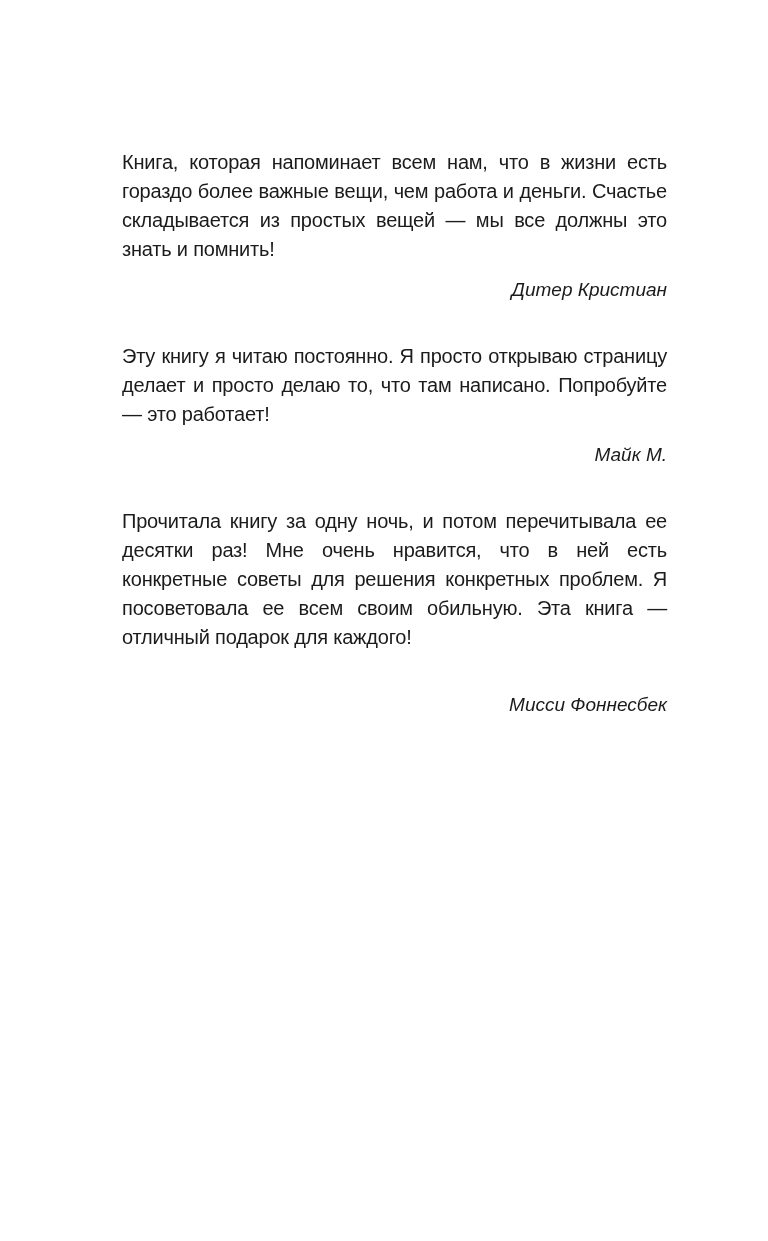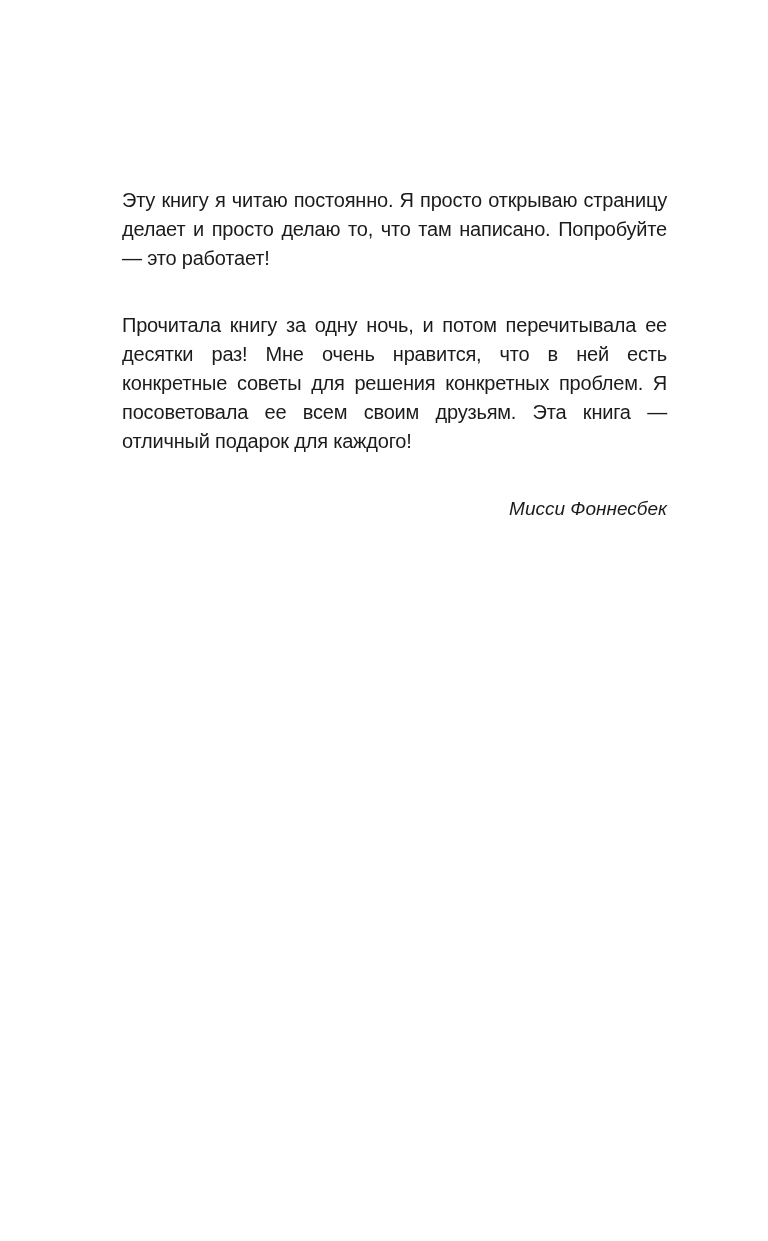--- a/index.html
+++ b/index.html
@@ -45,30 +45,35 @@
     text-align: right;
     font-style: italic;
   }
 </style>
 </head>
 <body>
 
 <div class="page">
   <div class="content">
 
+    <div class="review">
+      <p class="review-text">Книга, которая напоминает всем нам, что в жизни есть гораздо более важные вещи, чем работа и деньги. Счастье складывается из простых вещей — мы все должны это знать и помнить!</p>
+      <p class="review-author">Дитер Кристиан</p>
+    </div>
 
     <div class="review">
     </div>
 
     <div class="review">
       <p class="review-text">Эту книгу я читаю постоянно. Я просто открываю страницу делает и просто делаю то, что там написано. Попробуйте — это работает!</p>
+      <p class="review-author">Майк М.</p>
     </div>
 
     <div class="review">
-      <p class="review-text">Прочитала книгу за одну ночь, и потом перечитывала ее десятки раз! Мне очень нравится, что в ней есть конкретные советы для решения конкретных проблем. Я посоветовала ее всем своим друзьям. Эта книга — отличный подарок для каждого!</p>
+      <p class="review-text">Прочитала книгу за одну ночь, и потом перечитывала ее десятки раз! Мне очень нравится, что в ней есть конкретные советы для решения конкретных проблем. Я посоветовала ее всем своим обильную. Эта книга — отличный подарок для каждого!</p>
     </div>
 
     <div class="review">
       <p class="review-author">Мисси Фоннесбек</p>
     </div>
 
   </div>
 </div>
 
 </body></html>

